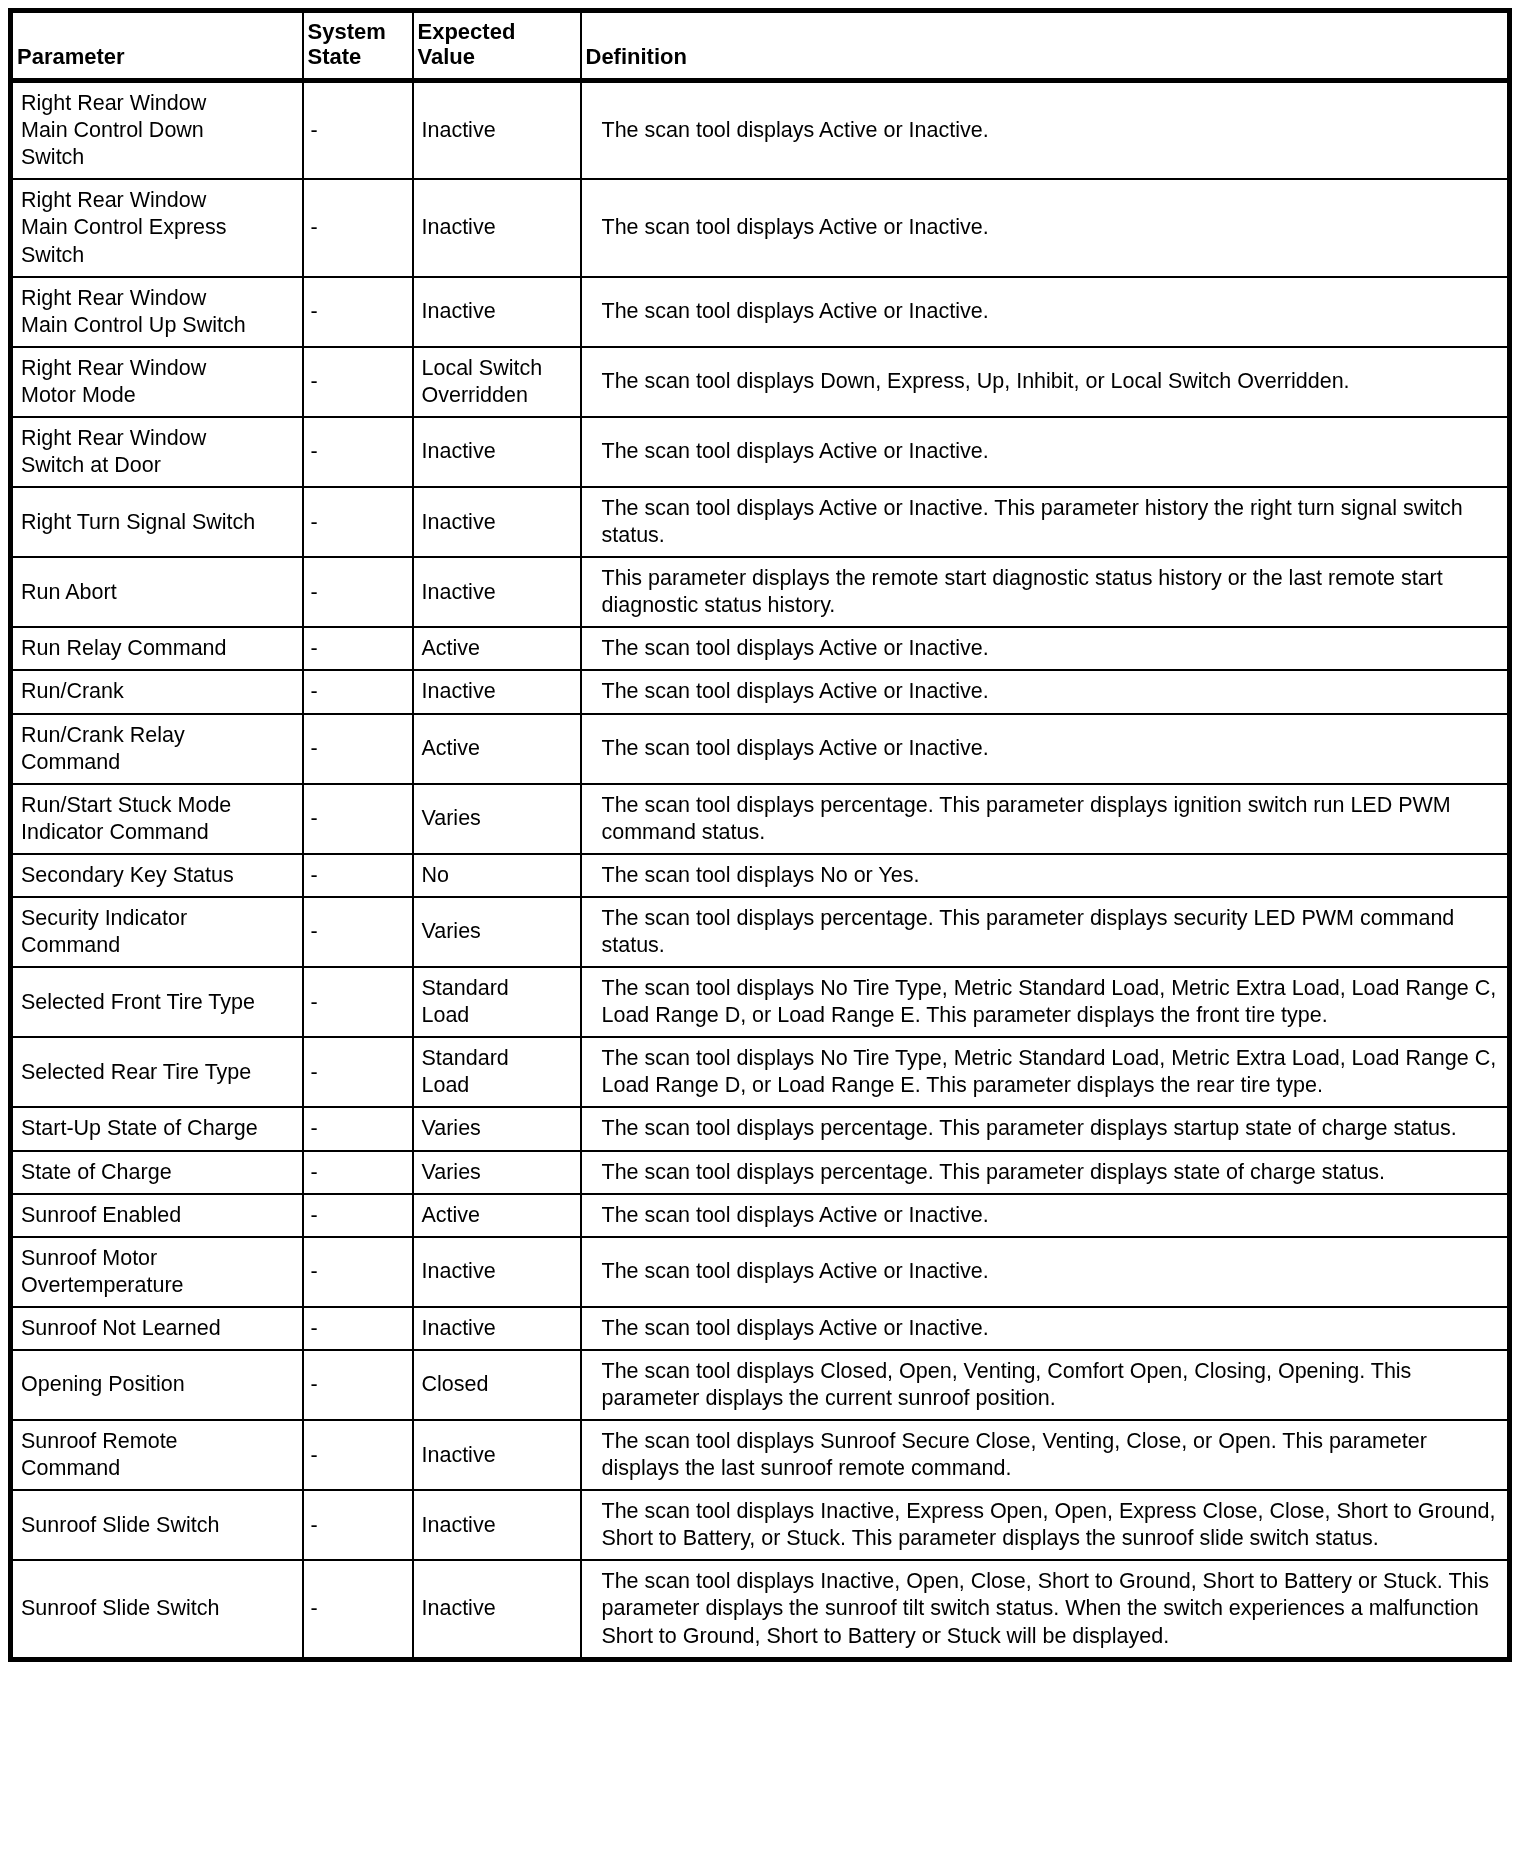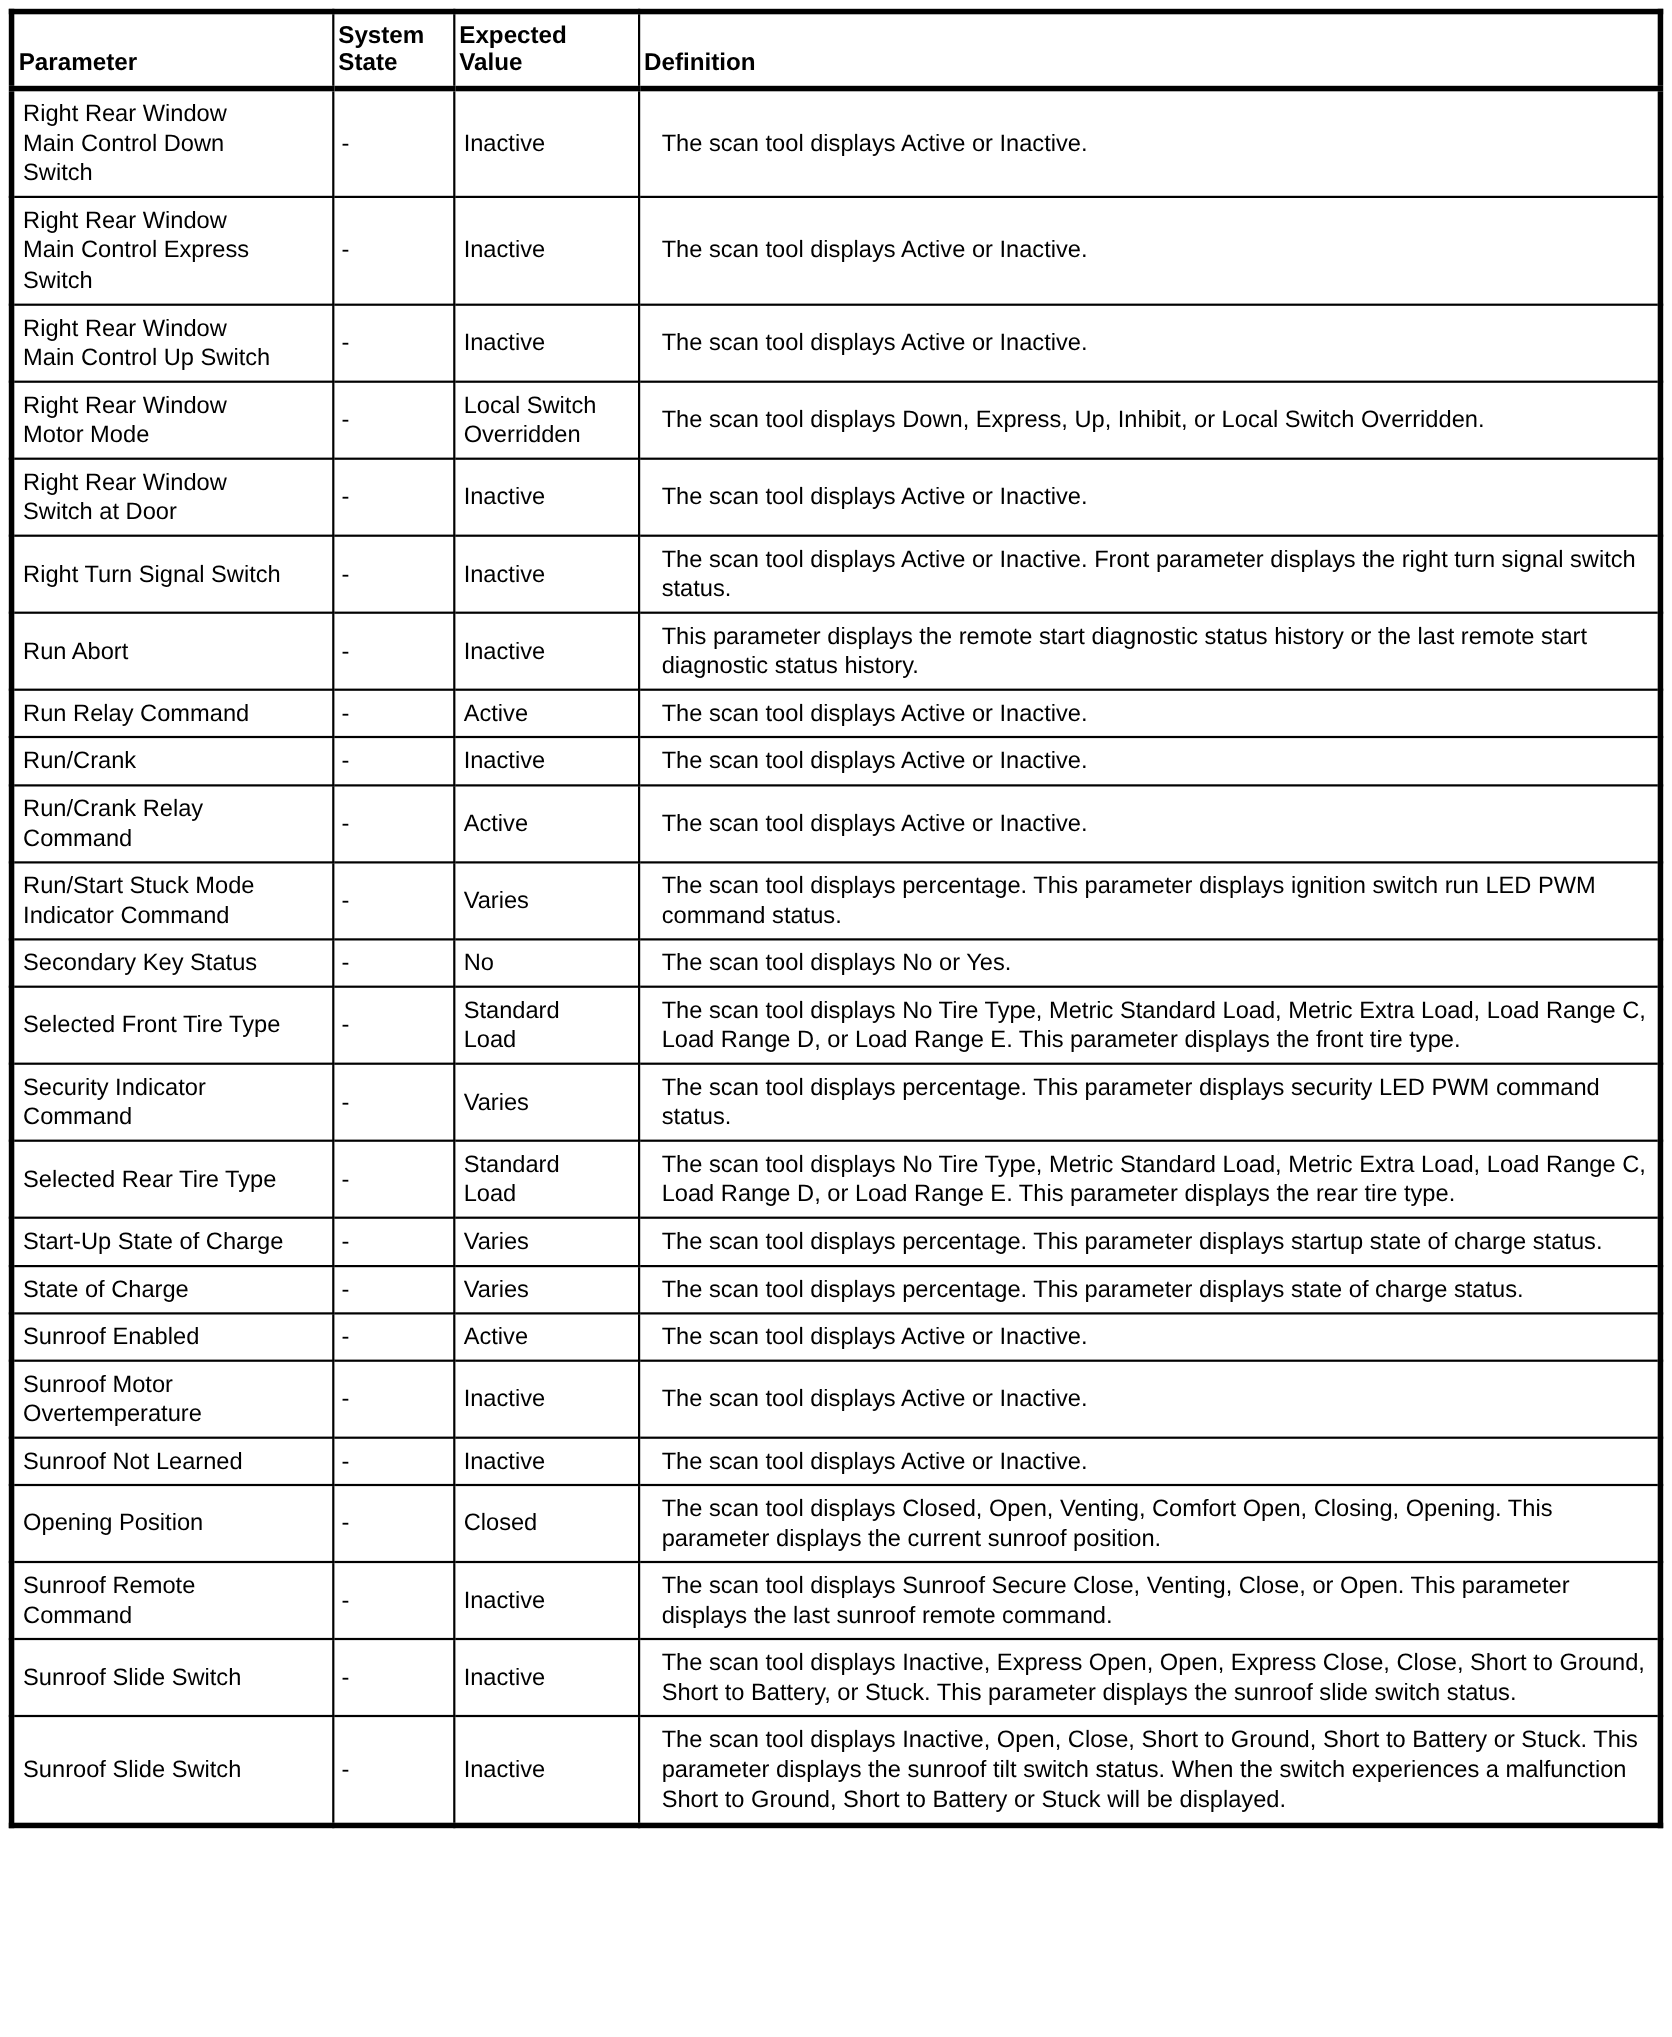--- a/index.html
+++ b/index.html
@@ -124,21 +124,21 @@
 Switch at Door</td>
     <td class="state-cell">-</td>
     <td class="expected-cell">Inactive</td>
     <td class="definition-cell">The scan tool displays Active or Inactive.</td>
   </tr>
 
   <tr>
     <td class="param-cell">Right Turn Signal Switch</td>
     <td class="state-cell">-</td>
     <td class="expected-cell">Inactive</td>
-    <td class="definition-cell">The scan tool displays Active or Inactive. Front parameter displays the right turn signal switch status.</td>
+    <td class="definition-cell">The scan tool displays Active or Inactive. This parameter history the right turn signal switch status.</td>
   </tr>
 
   <tr>
     <td class="param-cell">Run Abort</td>
     <td class="state-cell">-</td>
     <td class="expected-cell">Inactive</td>
     <td class="definition-cell">This parameter displays the remote start diagnostic status history or the last remote start diagnostic status history.</td>
   </tr>
 
   <tr>
@@ -169,39 +169,39 @@
     <td class="state-cell">-</td>
     <td class="expected-cell">Varies</td>
     <td class="definition-cell">The scan tool displays percentage. This parameter displays ignition switch run LED PWM command status.</td>
   </tr>
 
   <tr>
     <td class="param-cell">Secondary Key Status</td>
     <td class="state-cell">-</td>
     <td class="expected-cell">No</td>
     <td class="definition-cell">The scan tool displays No or Yes.</td>
+  </tr>
+
+  <tr>
+    <td class="param-cell">Security Indicator
+Command</td>
+    <td class="state-cell">-</td>
+    <td class="expected-cell">Varies</td>
+    <td class="definition-cell">The scan tool displays percentage. This parameter displays security LED PWM command status.</td>
   </tr>
 
   <tr>
     <td class="param-cell">Selected Front Tire Type</td>
     <td class="state-cell">-</td>
     <td class="expected-cell">Standard
 Load</td>
     <td class="definition-cell">The scan tool displays No Tire Type, Metric Standard Load, Metric Extra Load, Load Range C, Load Range D, or Load Range E. This parameter displays the front tire type.</td>
   </tr>
 
   <tr>
-    <td class="param-cell">Security Indicator
-Command</td>
-    <td class="state-cell">-</td>
-    <td class="expected-cell">Varies</td>
-    <td class="definition-cell">The scan tool displays percentage. This parameter displays security LED PWM command status.</td>
-  </tr>
-
-  <tr>
     <td class="param-cell">Selected Rear Tire Type</td>
     <td class="state-cell">-</td>
     <td class="expected-cell">Standard
 Load</td>
     <td class="definition-cell">The scan tool displays No Tire Type, Metric Standard Load, Metric Extra Load, Load Range C, Load Range D, or Load Range E. This parameter displays the rear tire type.</td>
   </tr>
 
   <tr>
     <td class="param-cell">Start-Up State of Charge</td>
     <td class="state-cell">-</td>

